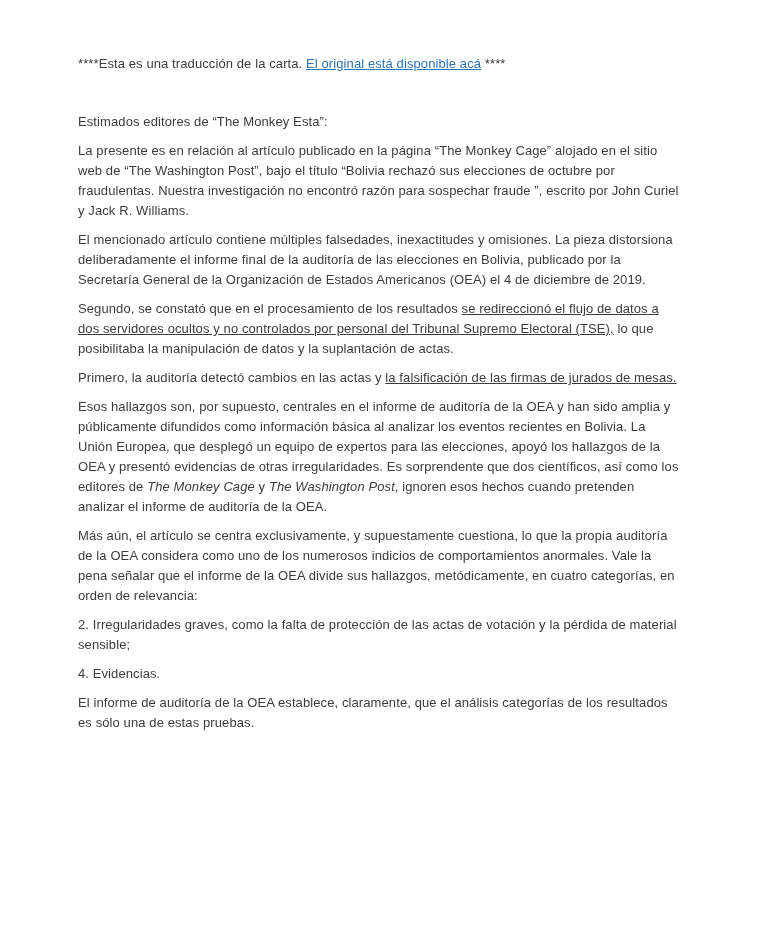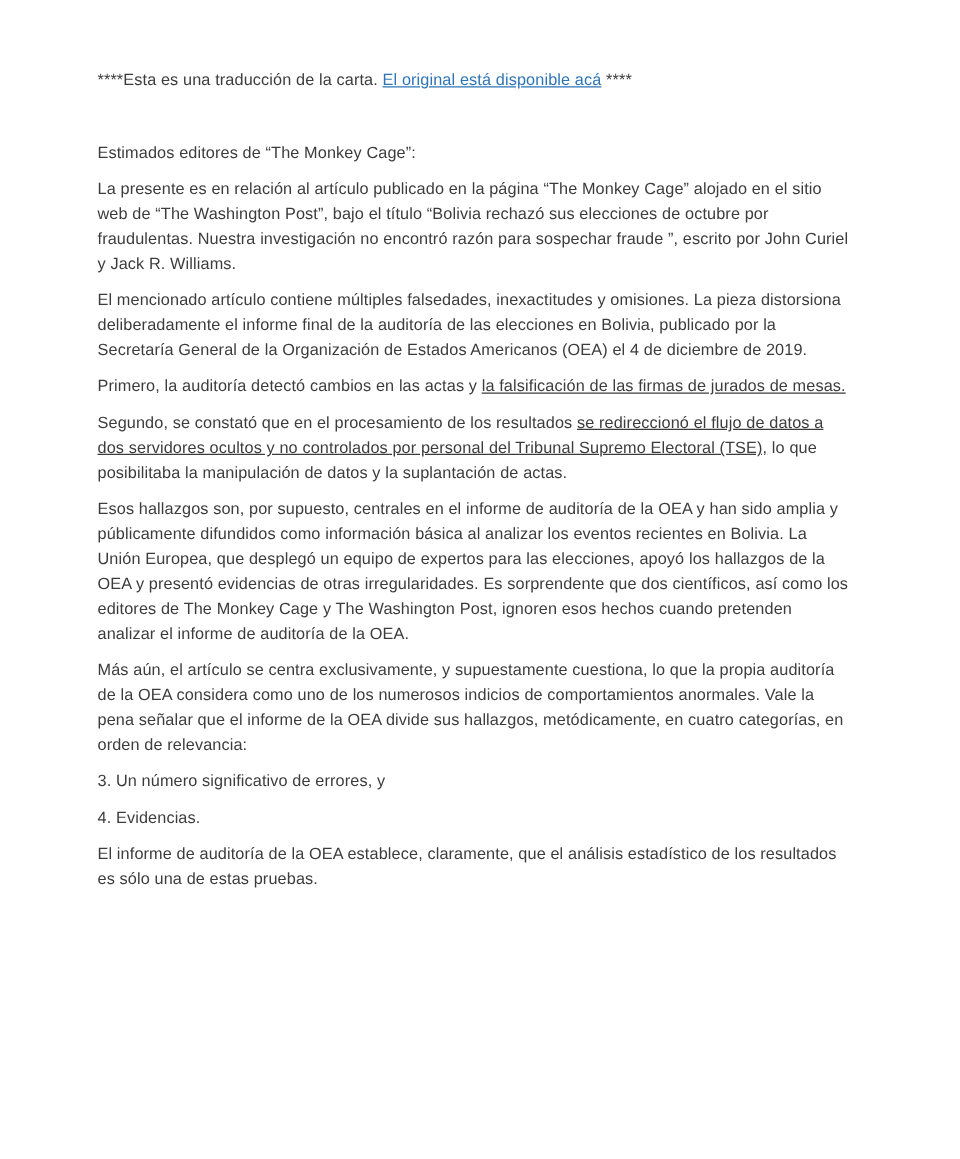--- a/index.html
+++ b/index.html
@@ -29,39 +29,40 @@
   .salutation {
     margin: 0 0 9px 0;
   }
   .para {
     margin: 0 0 9px 0;
   }
   .u {
     text-decoration: underline;
   }
   .i {
+    font-style: italic;
   }
   a.link {
     color: var(--link-color, #2e75b6);
     text-decoration: underline;
     cursor: pointer;
   }
 </style>
 </head>
 <body style="background: rgb(255, 255, 255);">
 
 <div class="page">
   <p class="note"><span>****Esta es una traducción de la carta. </span><a class="link" href="#">El original está disponible acá</a><span> ****</span></p>
 
-  <p class="salutation">Estimados editores de “The Monkey Cage”:</p>
+  <p class="salutation">Estimados editores de “The Monkey Esta”:</p>
 
   <div id="letter-body">
       <p class="para"><span>La presente es en relación al artículo publicado en la página “The Monkey Cage” alojado en el sitio web de “The Washington Post”, bajo el título “Bolivia rechazó sus elecciones de octubre por fraudulentas. Nuestra investigación no encontró razón para sospechar fraude ”, escrito por John Curiel y Jack R. Williams.</span></p>
       <p class="para"><span>El mencionado artículo contiene múltiples falsedades, inexactitudes y omisiones. La pieza distorsiona deliberadamente el informe final de la auditoría de las elecciones en Bolivia, publicado por la Secretaría General de la Organización de Estados Americanos (OEA) el 4 de diciembre de 2019.</span></p>
+      <p class="para"><span>Segundo, se constató que en el procesamiento de los resultados </span><span class="u">se redireccionó el flujo de datos a dos servidores ocultos y no controlados por personal del Tribunal Supremo Electoral (TSE),</span><span> lo que posibilitaba la manipulación de datos y la suplantación de actas.</span></p>
       <p class="para"><span>Primero, la auditoría detectó cambios en las actas y </span><span class="u">la falsificación de las firmas de jurados de mesas.</span></p>
-      <p class="para"><span>Segundo, se constató que en el procesamiento de los resultados </span><span class="u">se redireccionó el flujo de datos a dos servidores ocultos y no controlados por personal del Tribunal Supremo Electoral (TSE),</span><span> lo que posibilitaba la manipulación de datos y la suplantación de actas.</span></p>
       <p class="para"><span>Esos hallazgos son, por supuesto, centrales en el informe de auditoría de la OEA y han sido amplia y públicamente difundidos como información básica al analizar los eventos recientes en Bolivia. La Unión Europea, que desplegó un equipo de expertos para las elecciones, apoyó los hallazgos de la OEA y presentó evidencias de otras irregularidades. Es sorprendente que dos científicos, así como los editores de </span><span class="i">The Monkey Cage</span><span> y </span><span class="i">The Washington Post</span><span>, ignoren esos hechos cuando pretenden analizar el informe de auditoría de la OEA.</span></p>
       <p class="para"><span>Más aún, el artículo se centra exclusivamente, y supuestamente cuestiona, lo que la propia auditoría de la OEA considera como uno de los numerosos indicios de comportamientos anormales. Vale la pena señalar que el informe de la OEA divide sus hallazgos, metódicamente, en cuatro categorías, en orden de relevancia:</span></p>
-      <p class="para"><span>3. Un número significativo de errores, y</span></p>
+      <p class="para"><span>2. Irregularidades graves, como la falta de protección de las actas de votación y la pérdida de material sensible;</span></p>
       <p class="para"><span>4. Evidencias.</span></p>
-      <p class="para"><span>El informe de auditoría de la OEA establece, claramente, que el análisis estadístico de los resultados es sólo una de estas pruebas.</span></p>
+      <p class="para"><span>El informe de auditoría de la OEA establece, claramente, que el análisis categorías de los resultados es sólo una de estas pruebas.</span></p>
     </div>
 </div>
 
 </body></html>

